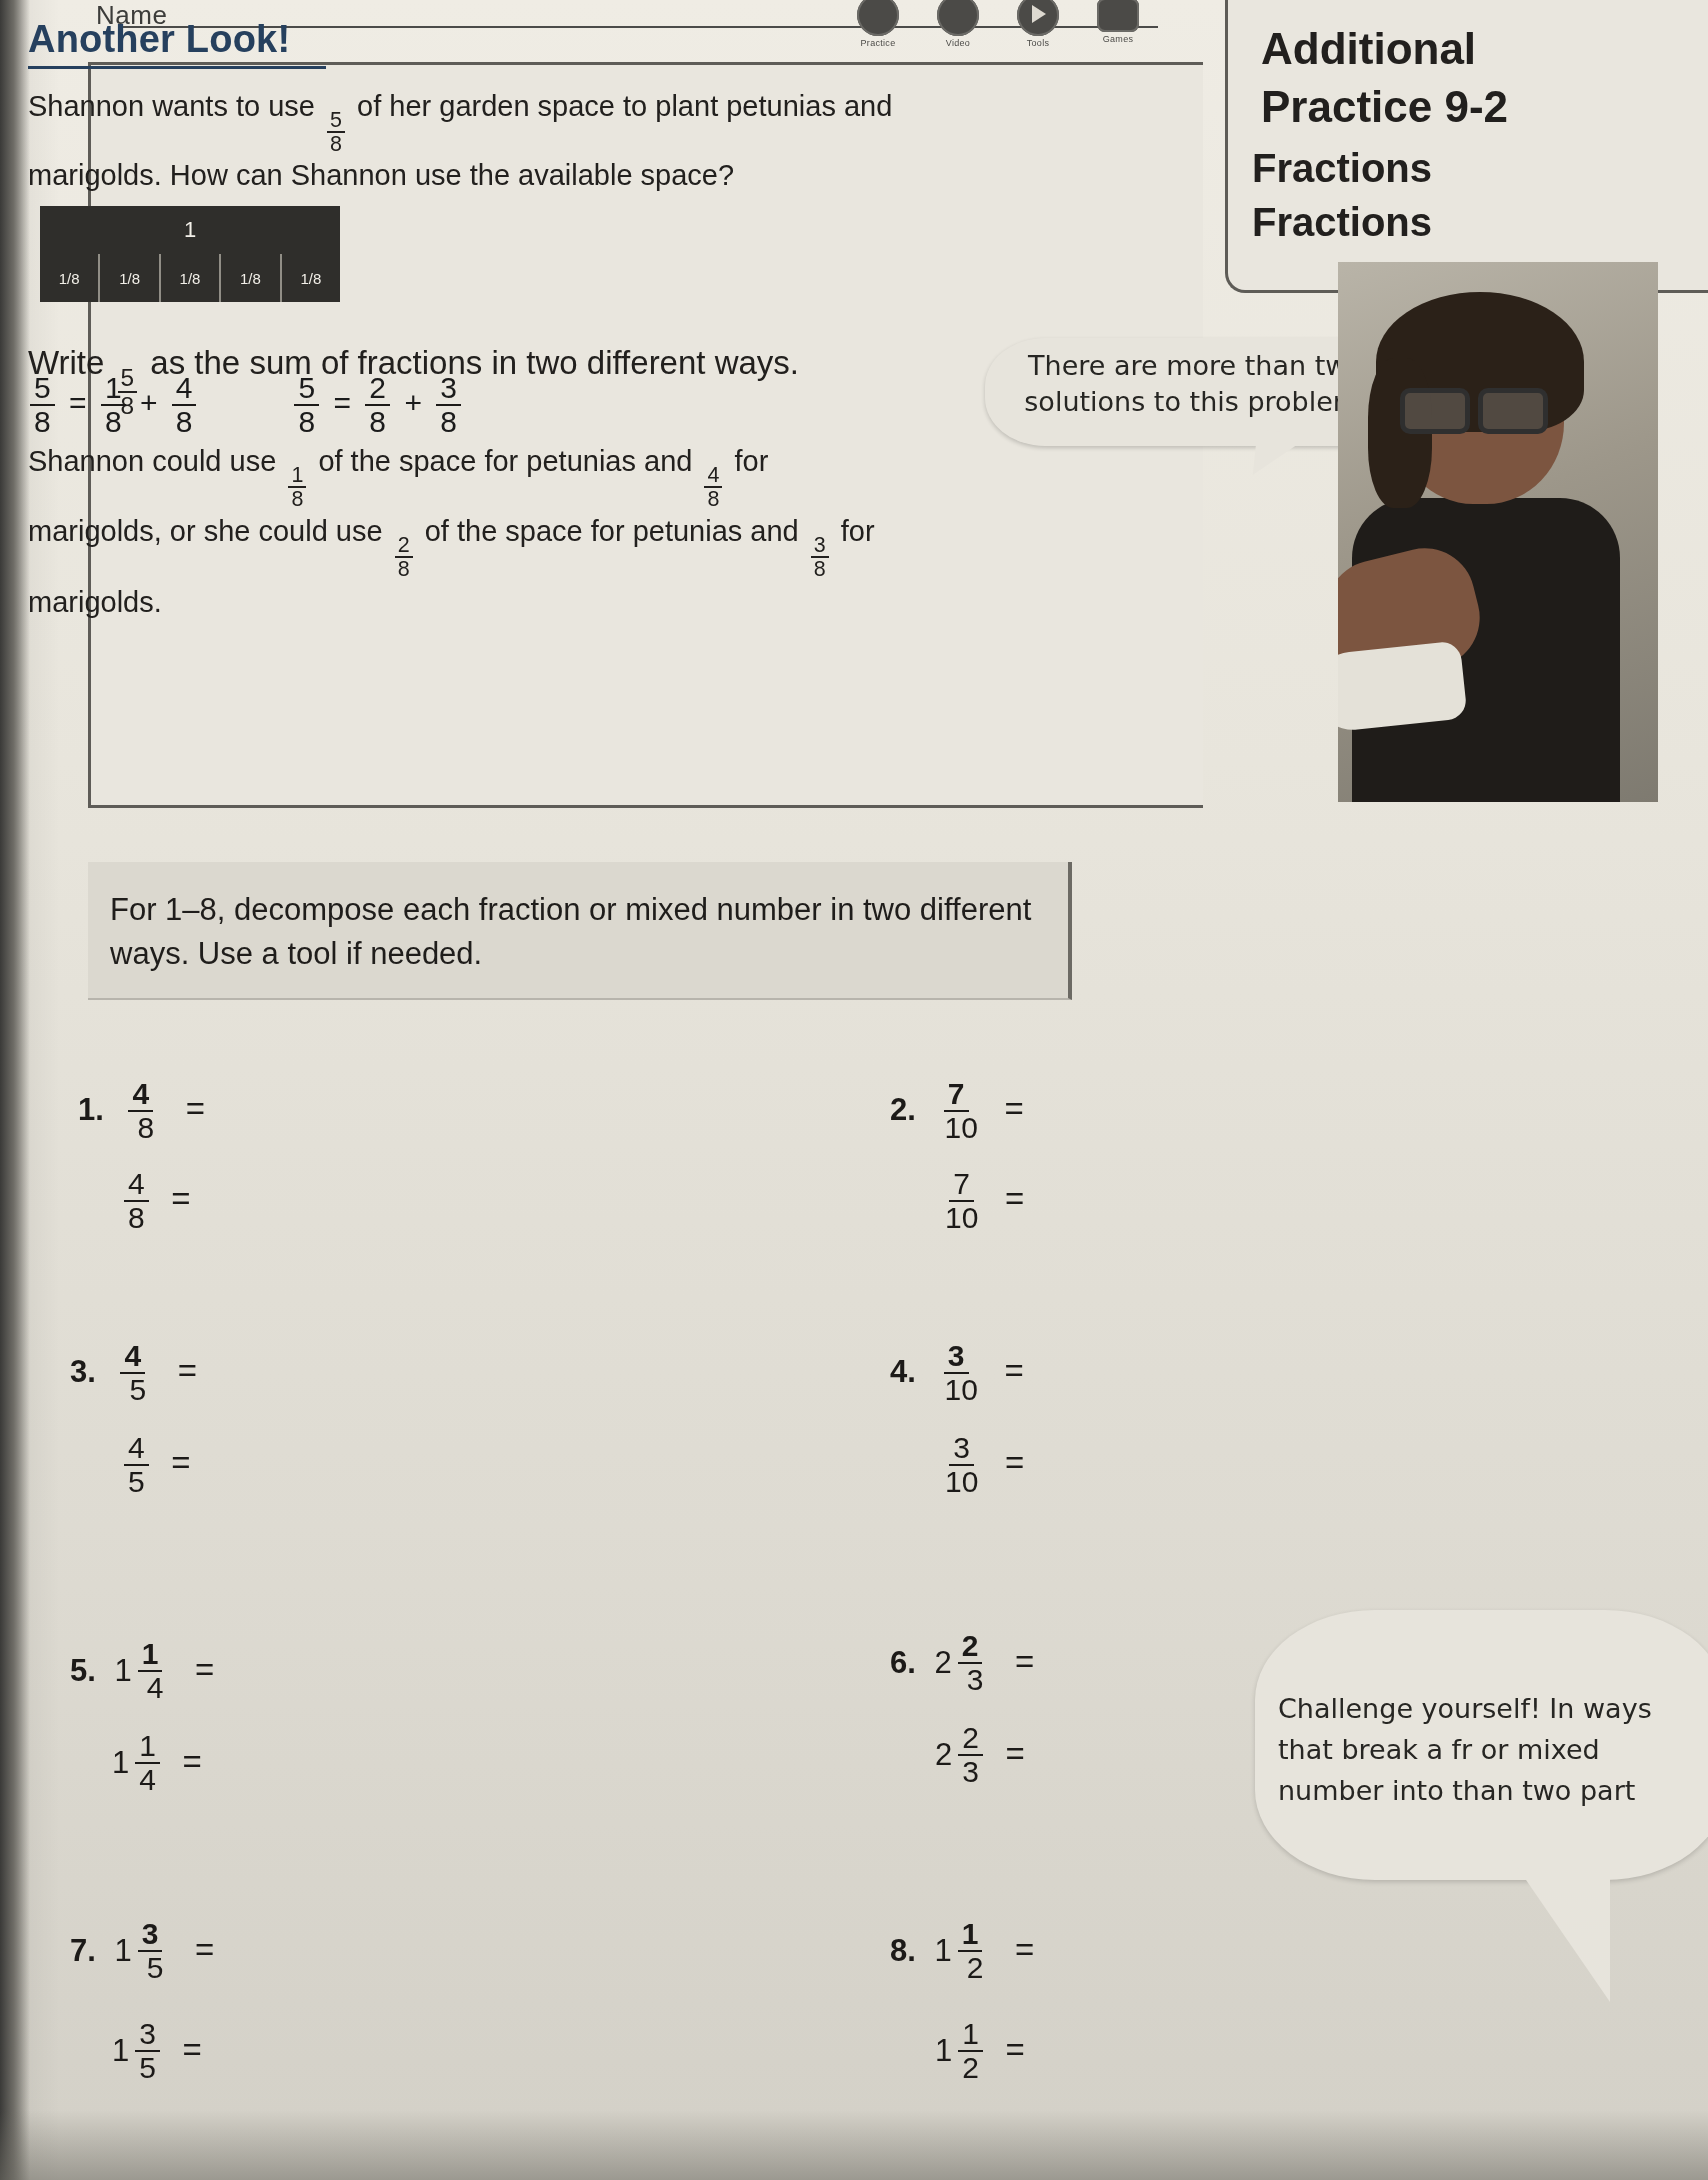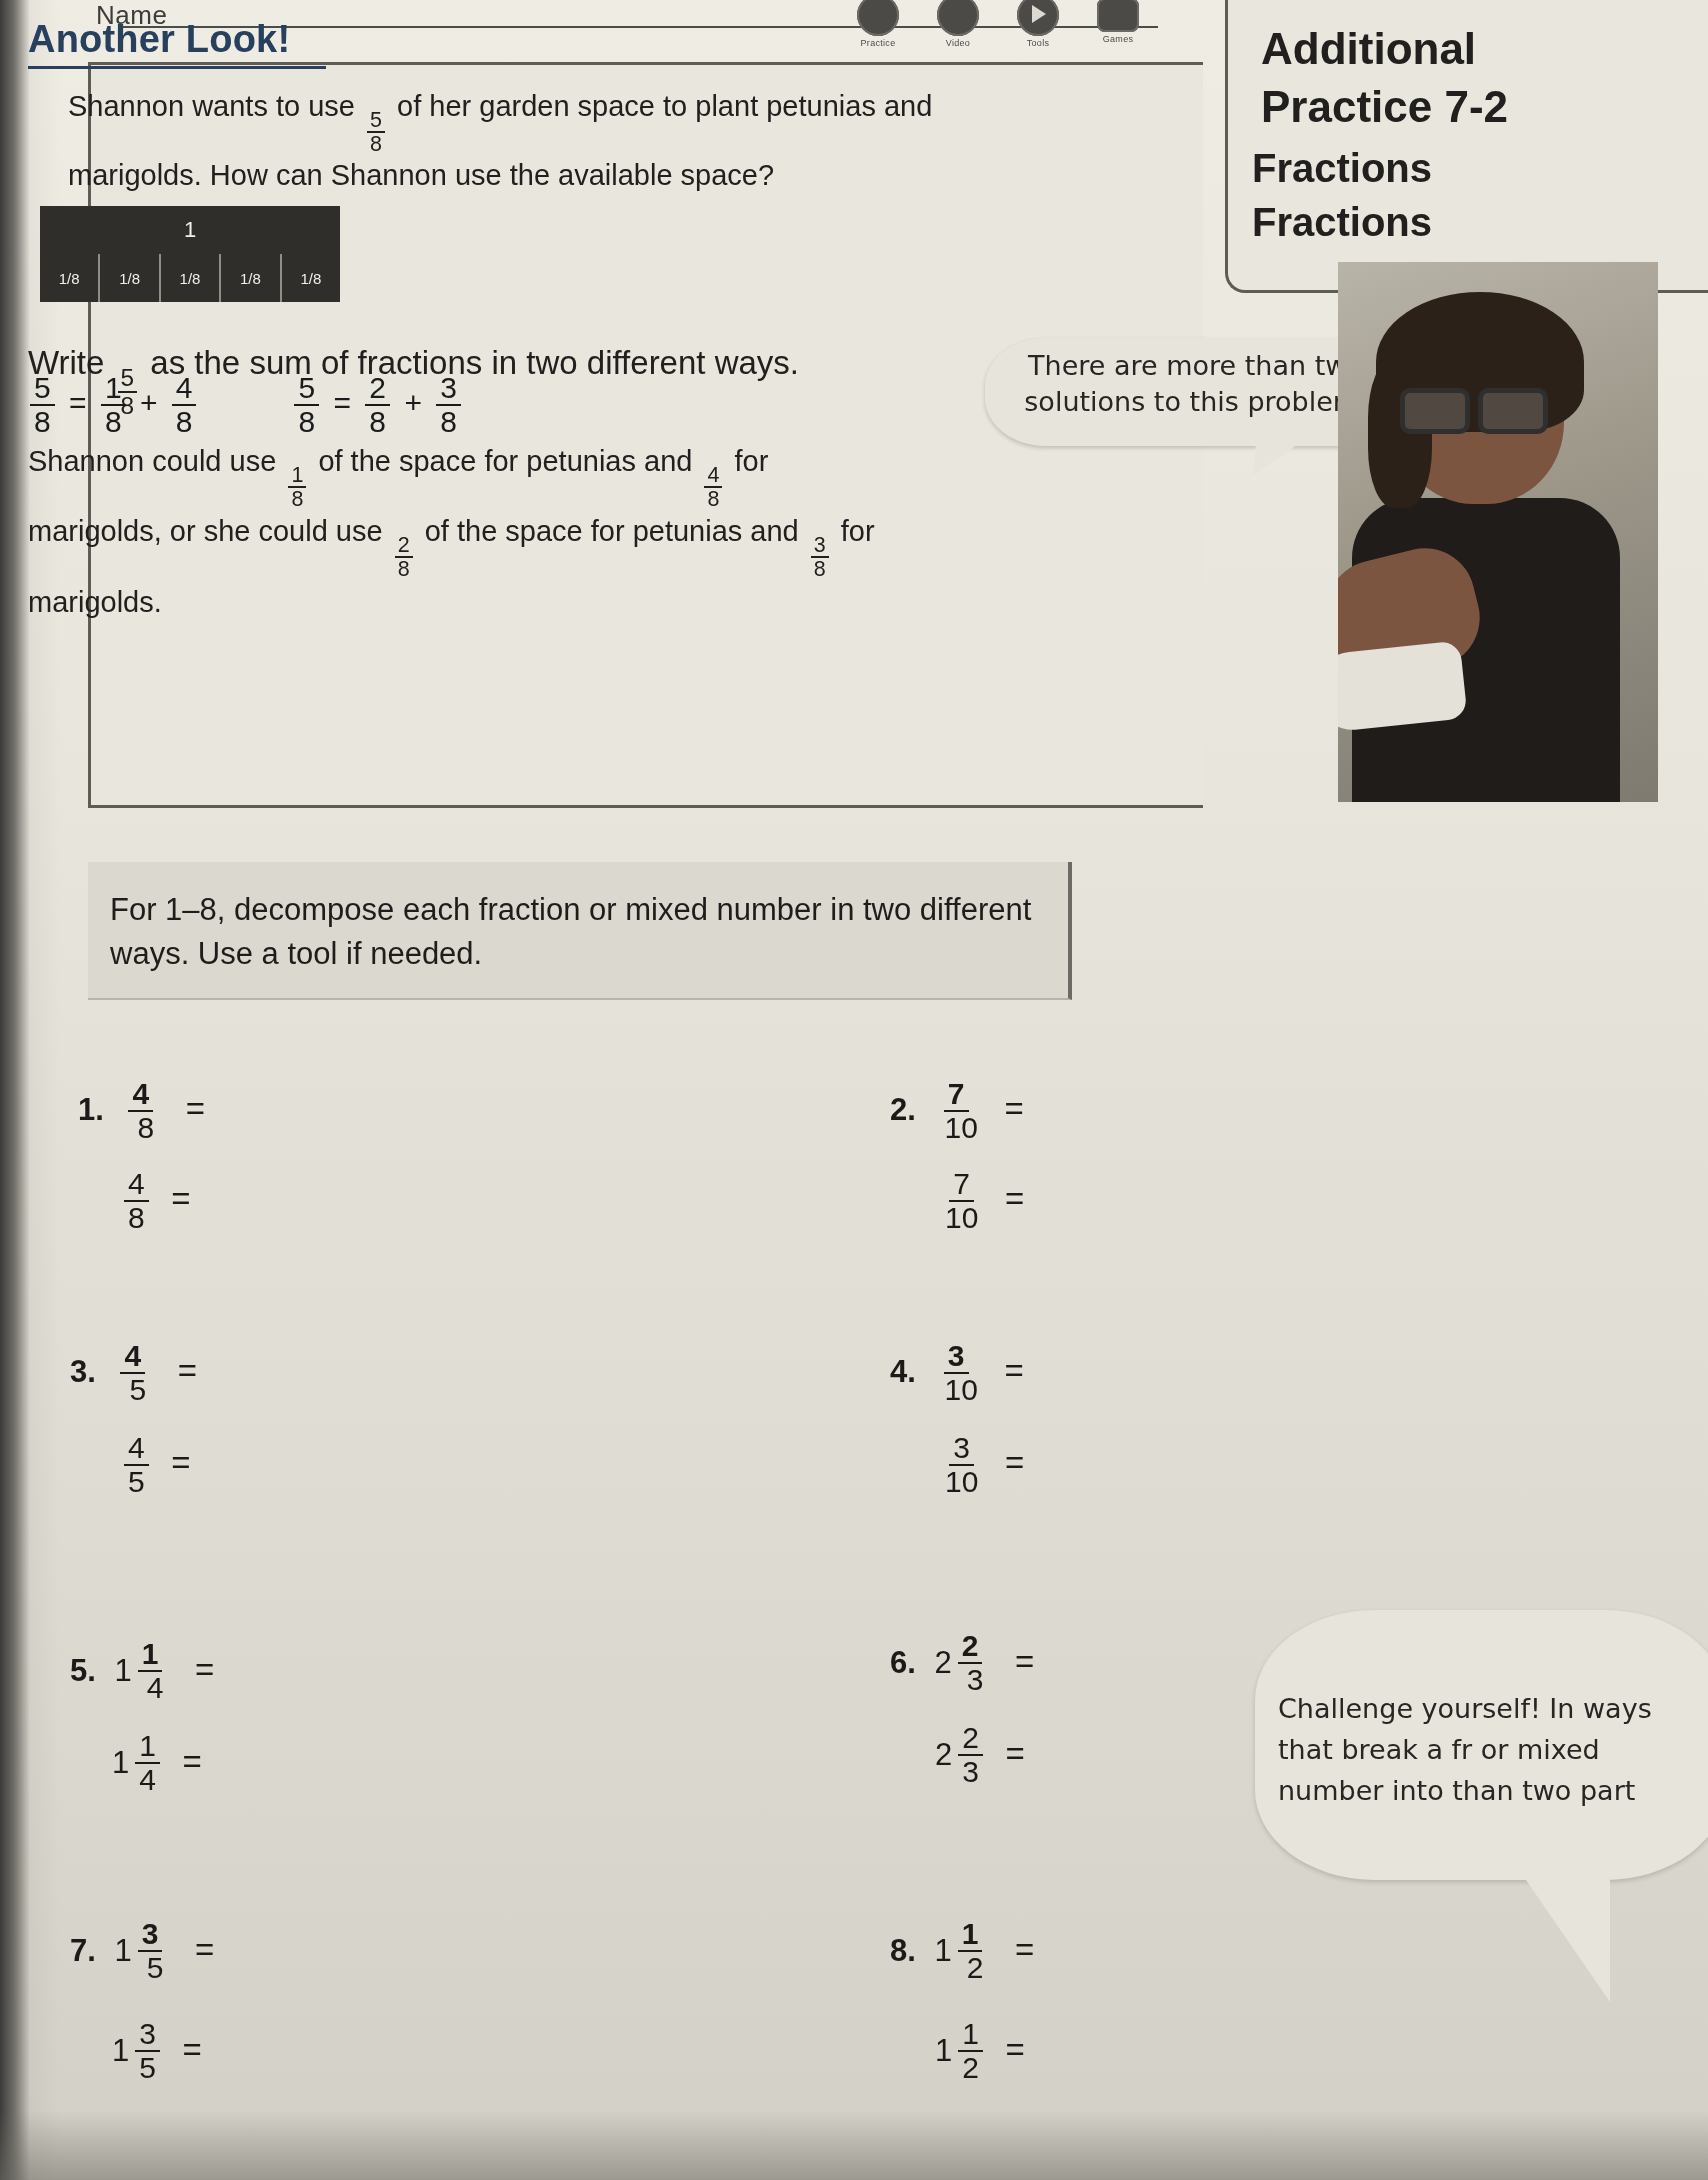--- a/index.html
+++ b/index.html
@@ -107,21 +107,20 @@
     left: 28px; top: 66px; width: 298px;
     border-bottom: 3px solid #26405e;
   }
   .al-text {
     position: absolute;
     left: 28px; top: 86px;
     width: 880px;
     font-size: 29px;
     line-height: 1.42;
     color: #22201e;
-    padding-left: 40px;
   }
   
   .frac {
     display: inline-flex;
     flex-direction: column;
     align-items: center;
     vertical-align: -0.55em;
     margin: 0 4px;
     line-height: 1.04;
   }
@@ -394,21 +393,21 @@
       <div class="mini-label">Tools</div>
     </div>
     <div class="mini-icon">
       <div class="mini-circle flat"></div>
       <div class="mini-label">Games</div>
     </div>
   </div>
 
   <div class="ap-box"></div>
   <div class="ap-line1">Additional</div>
-  <div class="ap-line2">Practice 7-2</div>
+  <div class="ap-line2">Practice 9-2</div>
   <div class="ap-sub1">Fractions</div>
   <div class="ap-sub2">Fractions</div>
 
   <div class="another-look"></div>
   <div class="al-title">Another Look!</div>
   <div class="al-title-underline"></div>
 
   <div class="al-text">
     <span>Shannon wants to use</span>
     <span class="frac sm">

